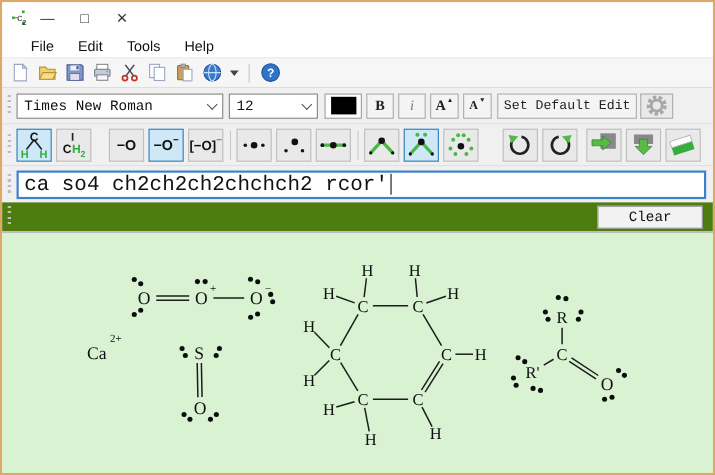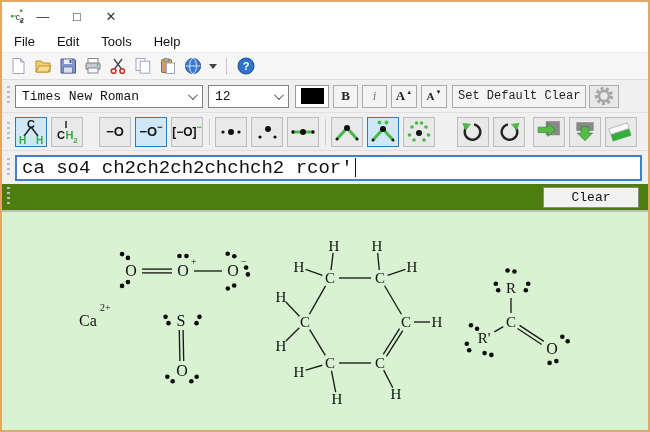--- a/index.html
+++ b/index.html
@@ -8,21 +8,21 @@
     font-family:"Liberation Sans",sans-serif;display:flex;flex-direction:column;position:relative;}
   
   .titlebar{height:28px;background:#fff;display:flex;align-items:center;flex:0 0 auto;}
   .app-icon{width:16px;height:16px;margin-left:8px;}
   .title-text{font-size:13px;color:#222;margin-left:7px;flex:1;}
   .winbtn{width:34px;height:24px;display:flex;align-items:center;justify-content:center;
     font-size:13px;color:#333;font-weight:400;}
   
   .menubar{height:22px;background:#fff;display:flex;align-items:center;flex:0 0 auto;}
   .menu-item{padding:0 11px;font-size:13px;color:#111;}
-  .menu-item:first-child{margin-left:1px;}
+  .menu-item:first-child{margin-left:15px;}
   
   .tb1{height:28px;background:#f6f6f6;border-top:1px solid #ececec;border-bottom:1px solid #dedede;
     display:flex;align-items:center;padding-left:6px;gap:5px;flex:0 0 auto;}
   .ic{width:20px;height:20px;display:flex;align-items:center;justify-content:center;}
   .ddarr{width:0;height:0;border-left:4px solid transparent;border-right:4px solid transparent;
     border-top:5px solid #444;margin-left:1px;}
   .vsep{width:1px;height:17px;background:#c9c9c9;margin:0 4px;}
   
   .grip{width:3px;height:20px;margin-right:5px;
     background:repeating-linear-gradient(#bdbdbd 0 2px,rgba(0,0,0,0) 2px 5px);}
@@ -180,21 +180,21 @@
     <div class="fbtn bold" style="width:25px;">B</div>
     <div class="fbtn ital" style="width:25px;">i</div>
     <div class="fbtn bold" style="width:26px;">
       <span>A</span>
       <span class="mark">▲</span>
     </div>
     <div class="fbtn bold" style="width:26px;font-size:11px;">
       <span>A</span>
       <span class="mark">▼</span>
     </div>
-    <div class="fbtn setdef">Set Default Clear</div>
+    <div class="fbtn setdef">Set Default Edit</div>
     <div class="gearbtn">
       <svg width="22" height="22" viewBox="0 0 22 22">
         <circle cx="11" cy="11" r="7.4" fill="none" stroke="#a8a8a8" stroke-width="3.4" stroke-dasharray="3.1 2.1"></circle>
         <circle cx="11" cy="11" r="5" fill="none" stroke="#a8a8a8" stroke-width="2.6"></circle>
       </svg>
     </div>
   </div>
 
   <div class="chembar">
     <span class="grip"></span>

